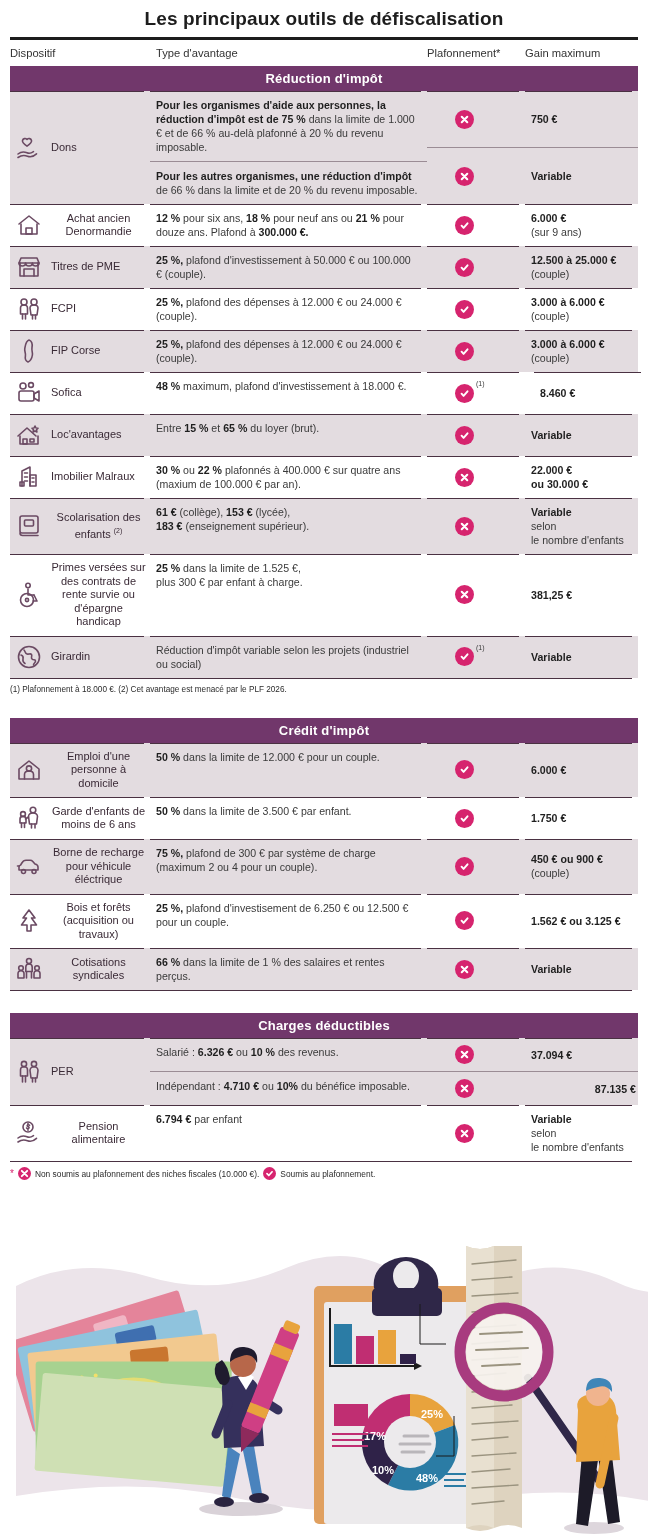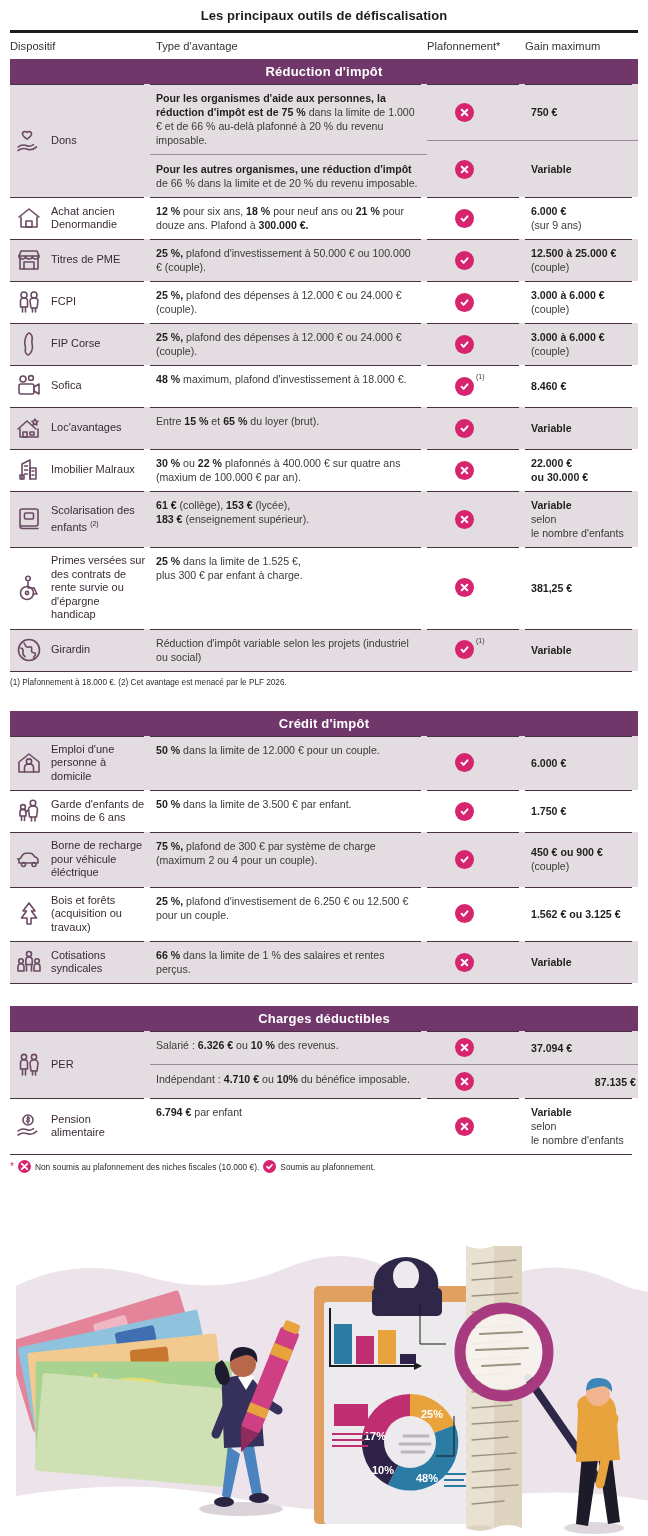--- a/index.html
+++ b/index.html
@@ -9,21 +9,21 @@
     background: #ffffff;
     font-family: "Liberation Sans", sans-serif;
     color: #2b2b2b;
     overflow: hidden;
   }
   .page { position: relative; width: 648px; height: 1536px; background:#fff; }
 
   
   .title {
     text-align: center;
-    font-size: 13px;
+    font-size: 19px;
     font-weight: bold;
     letter-spacing: .1px;
     color: #1d1d1d;
     padding: 8px 10px 7px 10px;
   }
   .rule-thick { height: 3px; background: #1d1d1d; margin: 0 10px; }
 
   
   .colhead {
     display: flex;
@@ -66,20 +66,21 @@
     content: "";
     position: absolute;
     left: 0; right: 6px; top: 0;
     height: 1px;
     background: #4a3142;
   }
   .cell-disp {
     width: 140px; flex: 0 0 140px;
     display: flex; align-items: center; gap: 7px;
     padding: 7px 4px 7px 4px;
+    text-align: center;
   }
   .cell-type {
     width: 277px; flex: 0 0 277px;
     padding: 7px 8px 7px 6px;
     display: flex; flex-direction: column; 
   }
   .cell-plaf {
     width: 98px; flex: 0 0 98px;
     padding: 7px 4px;
     display: flex; align-items: center; justify-content: flex-start;
@@ -340,21 +341,21 @@
           <div style="flex:0 0 98px;width:98px;display:flex;flex-direction:column;">
             <div class="cell cell-plaf sep" style="flex:1;">
           <span class="badge">
                 <svg width="11" height="11" viewBox="0 0 12 12">
                   <path d="M2.8 6.2 L5 8.6 L9.3 3.6" fill="none" stroke="#fff" stroke-width="2.1" stroke-linecap="round" stroke-linejoin="round"></path>
                 </svg>
               </span>
               <span class="fn-sup">(1)</span>
         </div>
           </div>
-          <div style="flex:0 0 113px;width:113px;display:flex;flex-direction:column;">
+          <div style="flex:0 0 113px;width:113px;display:flex;flex-direction:column;margin-left:9px;">
             <div class="cell cell-gain sep" style="flex:1;">
           <span class="gain"><b>8.460 €</b></span>
         </div>
           </div>
         </div>
         <div class="row shaded">
           <div class="cell cell-disp sep">
         <span class="icon-box">
               <svg width="28" height="28" viewBox="0 0 28 28">
                 <path fill="none" stroke="#6b4a63" stroke-width="1.6" stroke-linecap="round" stroke-linejoin="round" d="M3 15 12 7l9 8"></path>

